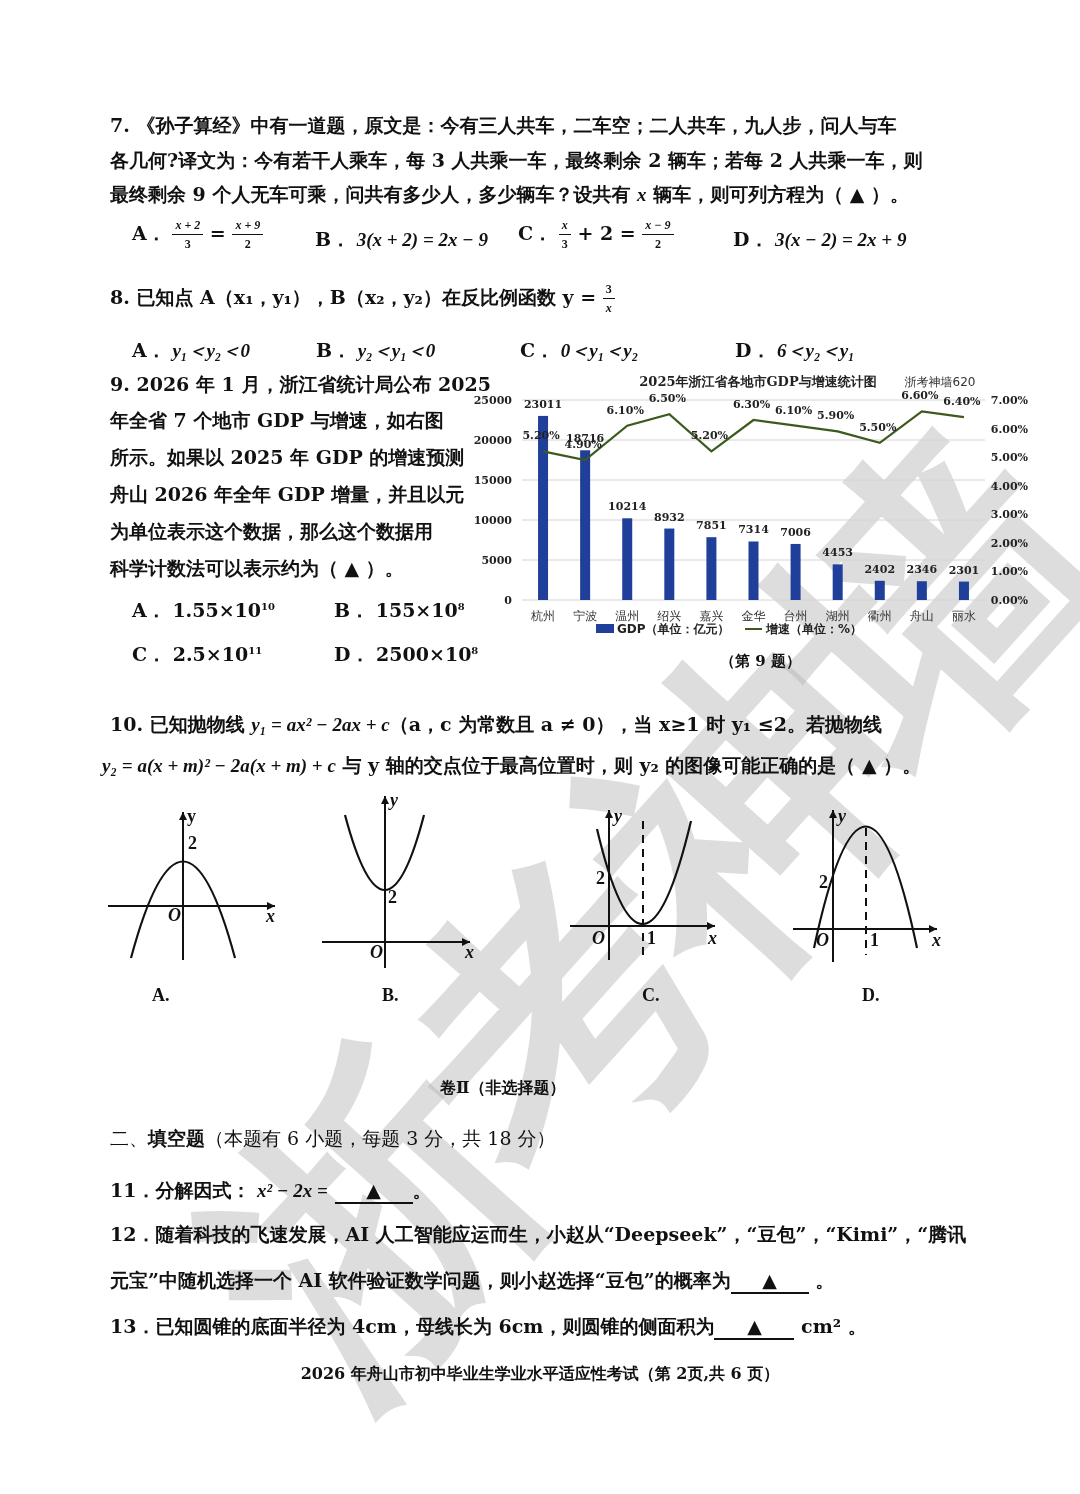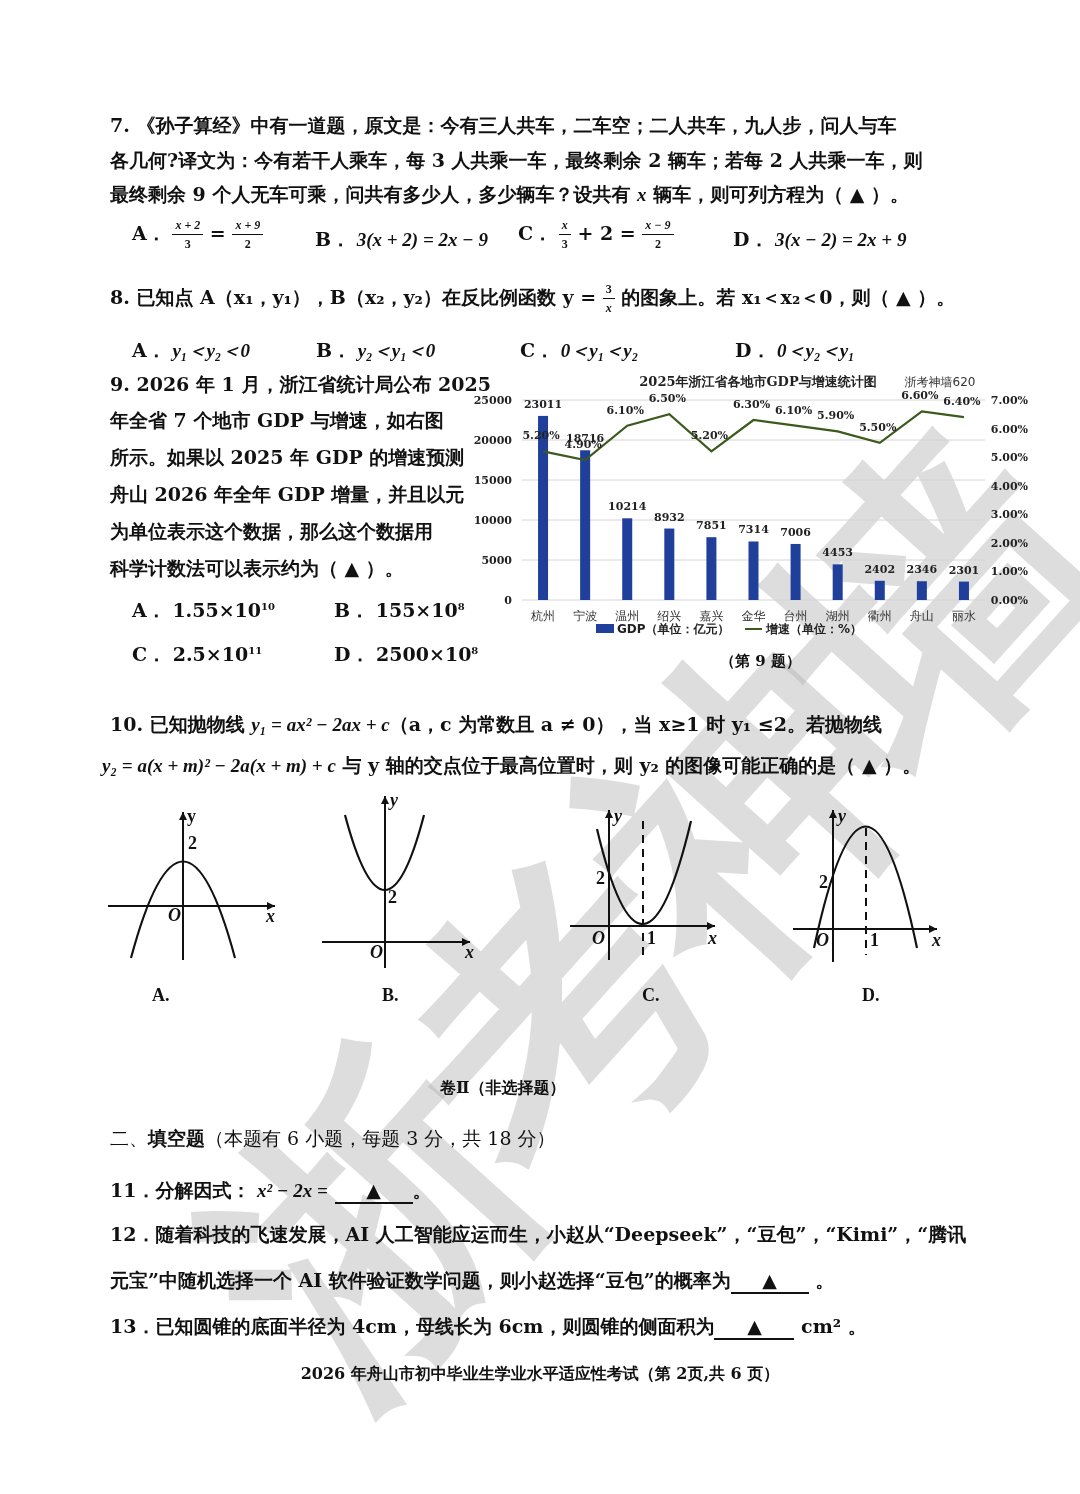--- a/index.html
+++ b/index.html
@@ -54,26 +54,25 @@
     </div>
     <div class="opt" style="left:733px;top:227px;">
       <span>D．</span> <i class="m">3(x − 2) = 2x + 9</i>
     </div>
   </div>
 
   <div>
     <div class="line" style="left:110px;top:280px;">
       <span>8.</span>&nbsp;<span>已知点 A（x₁，y₁），B（x₂，y₂）在反比例函数 y =</span>
       <span class="frac" style="font-weight:bold;"><span class="num">3</span><span class="den"><i class="m">x</i></span></span>
-      <span>的图象上。若 x₁＜x₂＜0，则（    ▲    ）。</span>
     </div>
     <div class="opt" style="left:132px;top:338px;"><span>A．</span> <i class="m">y₁＜y₂＜0</i></div>
     <div class="opt" style="left:316px;top:338px;"><span>B．</span> <i class="m">y₂＜y₁＜0</i></div>
     <div class="opt" style="left:520px;top:338px;"><span>C．</span> <i class="m">0＜y₁＜y₂</i></div>
-    <div class="opt" style="left:735px;top:338px;"><span>D．</span> <i class="m">0＜y₂＜y₁</i></div>
+    <div class="opt" style="left:735px;top:338px;"><span>D．</span> <i class="m">6＜y₂＜y₁</i></div>
   </div>
 
   <div>
     <div class="line" style="left:110px;top:372px;">9. 2026 年 1 月，浙江省统计局公布 2025</div>
     <div class="line" style="left:110px;top:408px;">年全省 7 个地市 GDP 与增速，如右图</div>
     <div class="line" style="left:110px;top:445px;">所示。如果以 2025 年 GDP 的增速预测</div>
     <div class="line" style="left:110px;top:482px;">舟山 2026 年全年 GDP 增量，并且以元</div>
     <div class="line" style="left:110px;top:519px;">为单位表示这个数据，那么这个数据用</div>
     <div class="line" style="left:110px;top:556px;">科学计数法可以表示约为（    ▲    ）。</div>
     <div class="opt" style="left:132px;top:598px;"><span>A．</span> <span>1.55×10</span><sup>10</sup></div>

